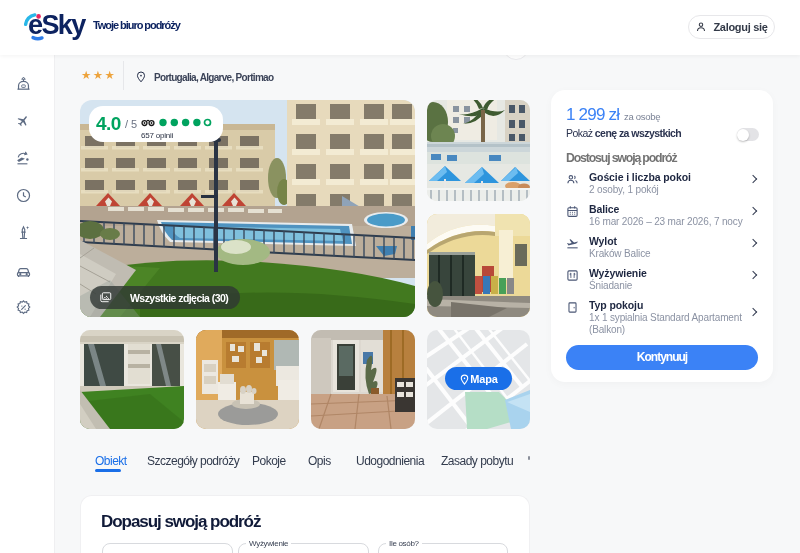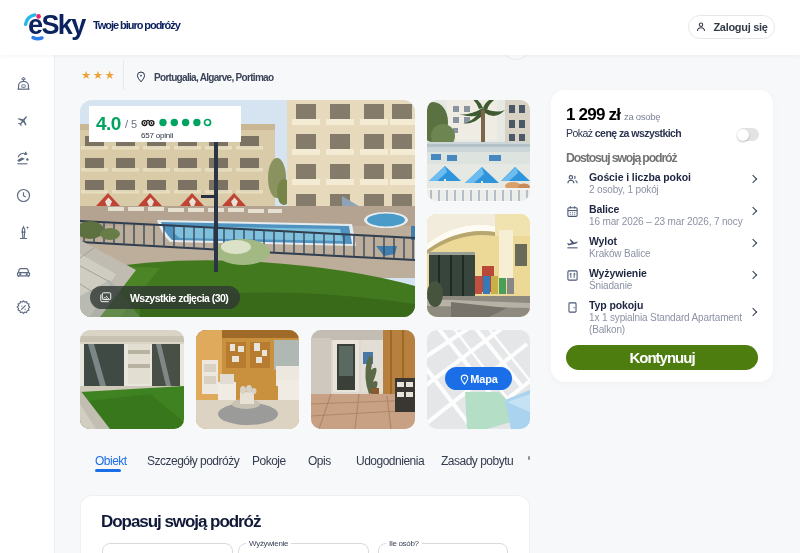--- a/index.html
+++ b/index.html
@@ -30,48 +30,48 @@
 .mainphoto { position:absolute; left:80px; top:100px; width:335px; height:217px; border-radius:12px; overflow:hidden; }
 .thumb { position:absolute; border-radius:10px; overflow:hidden; }
 .t1 { left:427px; top:100px; width:103px; height:101px; }
 .t2 { left:427px; top:214px; width:103px; height:103px; }
 .t3 { left:80px;  top:330px; width:104px; height:99px; }
 .t4 { left:196px; top:330px; width:103px; height:99px; }
 .t5 { left:311px; top:330px; width:104px; height:99px; }
 .t6 { left:427px; top:330px; width:103px; height:99px; }
 
 
-.ratebox { position:absolute; left:9px; top:6px; width:152px; height:36px; background:#fff; border-radius:0; z-index:3; }
+.ratebox { position:absolute; left:9px; top:6px; width:134px; height:36px; background:#fff; border-radius:14px; z-index:3; }
 .ratenum { position:absolute; left:7px; top:7px; font-size:19px; font-weight:bold; color:#00a35f; letter-spacing:-0.5px; }
 .rateof { position:absolute; left:36px; top:12px; font-size:11px; color:#6a7283; }
 .ta { position:absolute; left:52px; top:12px; width:14px; height:9px; }
 .opinie { position:absolute; left:52px; top:25px; font-size:8px; color:#2c3345; letter-spacing:-0.2px; }
 
 
 .allpill { position:absolute; left:10px; top:186px; height:23px; padding:0 12px 0 9px; background:rgba(47,55,51,0.8); border-radius:12px; display:flex; align-items:center; gap:18px; z-index:3; }
 .allpill span { color:#fff; font-size:10.5px; font-weight:bold; letter-spacing:-0.55px; }
 
 
 .mapapill { position:absolute; left:445px; top:367px; width:67px; height:23px; background:#1a6fe8; border-radius:12px; display:flex; align-items:center; justify-content:center; z-index:3; }
 .mapapill span { color:#fff; font-size:11px; font-weight:bold; letter-spacing:-0.2px; }
 
 
 .panel { position:absolute; left:551px; top:90px; width:222px; height:292px; background:#fff; border-radius:14px; box-shadow:0 2px 8px rgba(0,0,0,0.03); }
-.price { position:absolute; left:15px; top:15px; font-size:17px; font-weight:bold; color:#000000; letter-spacing:-0.8px; }
+.price { position:absolute; left:15px; top:15px; font-size:17px; font-weight:normal; color:#3b82f6; letter-spacing:-0.8px; }
 .priceper { position:absolute; left:73px; top:21px; font-size:9.5px; color:#7b8396; letter-spacing:-0.3px; }
 .showall { position:absolute; left:15px; top:37px; font-size:10.5px; color:#2c3450; letter-spacing:-0.55px; }
 .toggle { position:absolute; left:186px; top:38px; width:22px; height:13px; background:#e3e3e6; border-radius:7px; }
 .toggle:before { content:""; position:absolute; left:0px; top:0.5px; width:12px; height:12px; background:#fff; border-radius:50%; box-shadow:0 1px 2px rgba(0,0,0,0.25); }
 .dostosuj { position:absolute; left:15px; top:61px; font-size:12.3px; font-weight:bold; color:#737373; letter-spacing:-1.15px; }
 .row { position:absolute; left:15px; width:192px; }
 .rowicon { position:absolute; left:0px; top:2px; width:13px; height:13px; color:#4a5674; }
 .rowtitle { position:absolute; left:23px; top:0px; font-size:10.5px; font-weight:bold; color:#1d2640; letter-spacing:-0.1px; white-space:nowrap; }
 .rowsub { position:absolute; left:23px; top:13px; font-size:10px; color:#8b92a3; width:166px; line-height:11.5px; letter-spacing:-0.15px; }
 .chev { position:absolute; right:2px; top:5px; width:6px; height:6px; border-right:1.6px solid #323a50; border-top:1.6px solid #323a50; transform:rotate(45deg); }
-.kont { position:absolute; left:15px; top:255px; width:192px; height:25px; background:#4d7c0f; border-radius:13px; color:#fff; font-size:15px; font-weight:bold; text-align:center; line-height:25px; letter-spacing:-1.0px; }
+.kont { position:absolute; left:15px; top:255px; width:192px; height:25px; background:#3b82f6; border-radius:13px; color:#fff; font-size:12px; font-weight:bold; text-align:center; line-height:25px; letter-spacing:-1.0px; }
 
 
 .tab { position:absolute; top:454px; font-size:12px; color:#333c4e; letter-spacing:-0.5px; white-space:nowrap; }
 .tabactive { color:#1a6fe8; }
 .tabline { position:absolute; left:95px; top:469px; width:26px; height:2.5px; background:#1a6fe8; border-radius:2px; }
 
 
 .card { position:absolute; left:80px; top:495px; width:450px; height:58px; background:#fff; border-radius:12px 12px 0 0; border:1px solid #f0f0f2; border-bottom:none; }
 .cardtitle { position:absolute; left:20px; top:16px; font-size:17px; font-weight:bold; color:#101a38; letter-spacing:-1.05px; }
 .field { position:absolute; top:47px; height:30px; border:1px solid #d8dade; border-radius:8px; background:#fff; }

